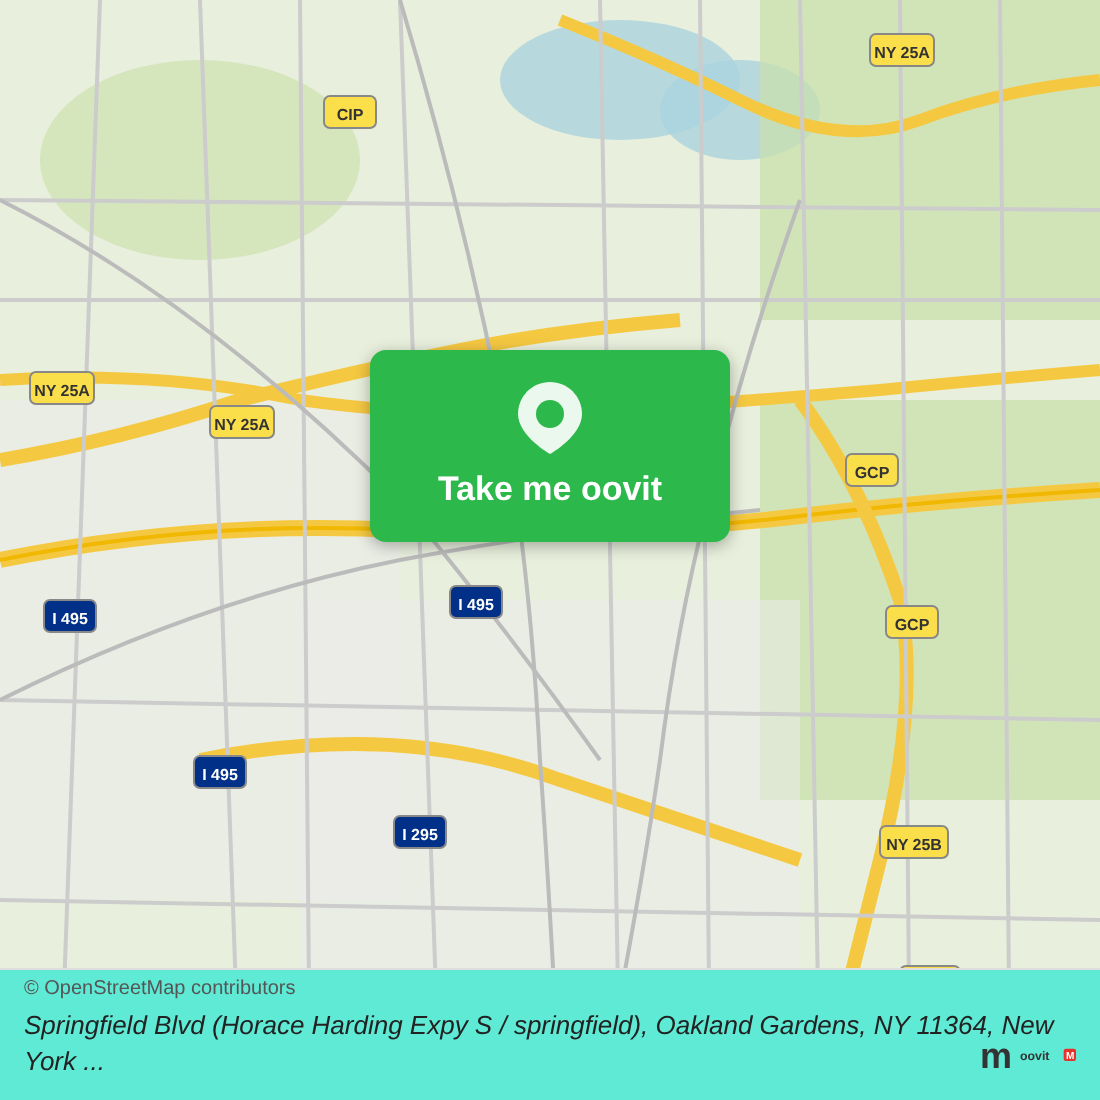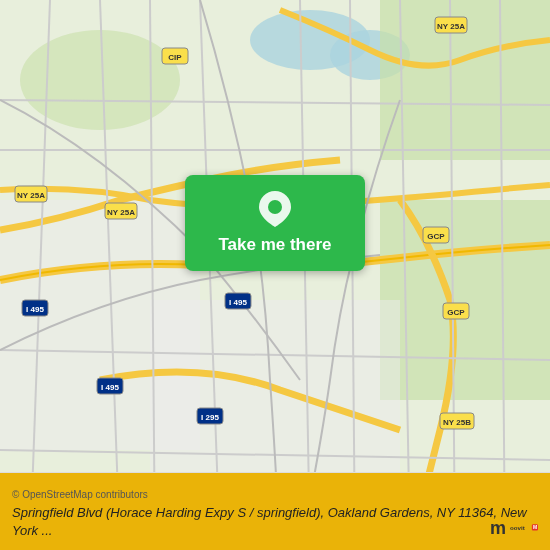--- a/index.html
+++ b/index.html
@@ -24,22 +24,22 @@
     #map-svg {
       position: absolute;
       top: 0; left: 0;
       width: 100%; height: 100%;
     }
 
     
     #bottom-panel {
       position: absolute;
       bottom: 0; left: 0; right: 0;
-      background: #eab308;
-      padding: 16px 12px 10px 12px;
+      background: #5eead4;
+      padding: 4px 12px 10px 12px;
       border-top: 1px solid #ddd;
       z-index: 10;
     }
 
     #copyright-line {
       font-size: 10px;
       color: #555;
       margin-bottom: 4px;
     }
 
@@ -192,21 +192,21 @@
 
     <rect x="318" y="204" width="24" height="14" rx="2" fill="#003087" stroke="#888" stroke-width="1"></rect>
     <text x="330" y="215" text-anchor="middle" font-size="8" font-weight="bold" fill="white">495</text>
   </svg>
 
   <button id="cta-button">
     <svg id="pin-icon" viewBox="0 0 32 36" xmlns="http://www.w3.org/2000/svg">
       <path d="M16 0 C7.16 0 0 7.16 0 16 C0 27 16 36 16 36 C16 36 32 27 32 16 C32 7.16 24.84 0 16 0 Z" fill="white" opacity="0.9"></path>
       <circle cx="16" cy="16" r="7" fill="#2db84b"></circle>
     </svg>
-    <span id="cta-label">Take me there</span>
+    <span id="cta-label">Take me oovit</span>
   </button>
 
   <div id="bottom-panel">
     <div id="copyright-line">© OpenStreetMap contributors</div>
     <div id="address-line">Springfield Blvd (Horace Harding Expy S / springfield), Oakland Gardens, NY 11364, New York ...</div>
 
     <div id="moovit-logo">
       <span id="moovit-text" style="font-size:18px;font-weight:bold;color:#333;">m</span>
       <svg id="moovit-icon" width="60" height="22" viewBox="0 0 100 30" xmlns="http://www.w3.org/2000/svg">
         <text x="0" y="22" font-size="22" font-weight="bold" fill="#333">oovit</text>

